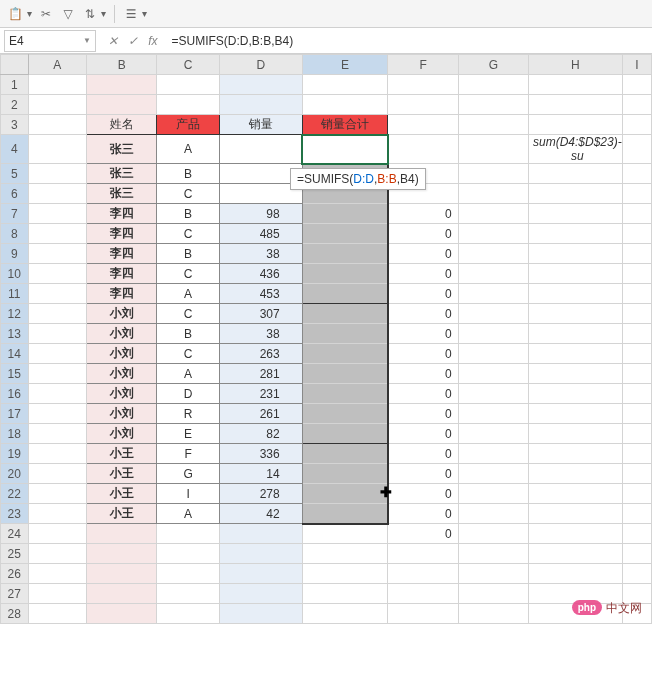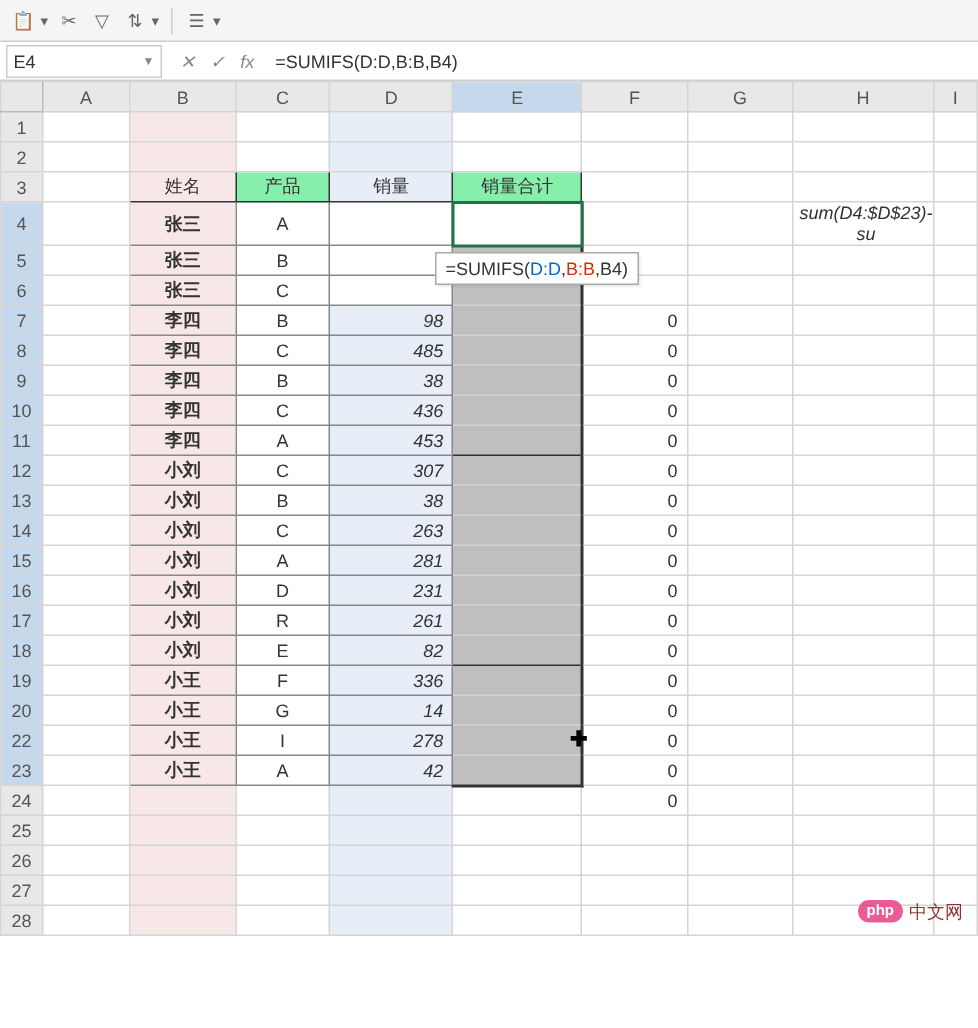--- a/index.html
+++ b/index.html
@@ -4,21 +4,21 @@
   <style>
     * { box-sizing: border-box; margin: 0; padding: 0; }
     body { font-family: "Microsoft YaHei", Arial, sans-serif; font-size: 12px; background: #fff; color: #333; }
     
     .toolbar { height: 28px; display: flex; align-items: center; padding: 0 8px; gap: 6px; border-bottom: 1px solid #d0d0d0; background: #f5f5f5; }
     .toolbar .icon { width: 16px; height: 16px; display: flex; align-items: center; justify-content: center; cursor: pointer; color: #666; }
     .toolbar .sep { width: 1px; height: 18px; background: #ccc; margin: 0 2px; }
     .toolbar .dropdown { font-size: 10px; color: #666; margin-left: -3px; }
     
     .formula-bar { height: 26px; display: flex; align-items: center; border-bottom: 1px solid #d0d0d0; background: #fff; }
-    .name-box { width: 104px; height: 22px; border: 1px solid #ccc; padding: 0 4px; display: flex; align-items: center; justify-content: space-between; margin: 0 4px; background: #fff; }
+    .name-box { width: 92px; height: 22px; border: 1px solid #ccc; padding: 0 4px; display: flex; align-items: center; justify-content: space-between; margin: 0 4px; background: #fff; }
     .name-box span { font-size: 12px; }
     .name-box .dd { font-size: 8px; color: #888; }
     .fb-icons { display: flex; gap: 10px; padding: 0 8px; color: #888; align-items: center; }
     .fb-icons span { cursor: pointer; font-style: italic; }
     .formula-input { flex: 1; padding: 0 6px; font-size: 12px; }
     
     .sheet { position: relative; }
     table { border-collapse: collapse; table-layout: fixed; }
     th, td { border: 1px solid #d4d4d4; height: 20px; font-weight: normal; text-align: center; padding: 0; }
     
@@ -34,27 +34,27 @@
     .col-F { width: 72px; }
     .col-G { width: 72px; }
     .col-H { width: 72px; }
     .col-I { width: 30px; }
     
     .col-head.sel { background: #c6d9ec; }
     .row-head.sel { background: #c6d9ec; }
     
     .hl-b { background: #f7e7e7; }
     .hl-d { background: #e7eef7; }
-    .hdr-cell { border: 1px solid #333 !important; font-weight: normal; background: #86efac; }
+    .hdr-cell { border: 1px solid #333 !important; font-weight: normal; background: #ef4444; }
     .hdr-cell.hl-b { background: #f7e7e7; }
     .hdr-cell.hl-d { background: #e7eef7; }
     
     .data-b { background: #f7e7e7; border: 1px solid #888 !important; font-weight: bold; }
     .data-c { background: #fff; border: 1px solid #888 !important; }
-    .data-d { background: #e7eef7; border: 1px solid #888 !important; text-align: right; padding-right: 6px; font-style: italic; }
+    .data-d { background: #e7eef7; border: 1px solid #888 !important; text-align: right; padding-right: 22px; }
     .data-d.blank { background: #fff; }
     
     .sel-range { background: #bfbfbf; }
     .active-cell { outline: 2px solid #217346; outline-offset: -1px; background: #fff !important; position: relative; z-index: 2; }
     .sel-border-r { border-right: 2px solid #333 !important; }
     .sel-border-b { border-bottom: 2px solid #333 !important; }
     .merge-divider { border-bottom: 1.5px solid #333 !important; }
     
     .f-right { text-align: right; padding-right: 6px; }
     .f-left { text-align: center; padding-left: 4px; font-style: italic; }

